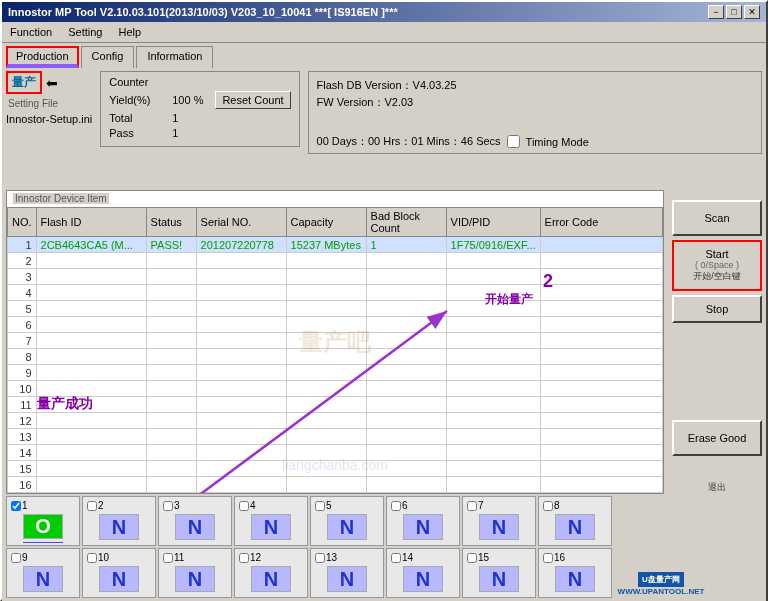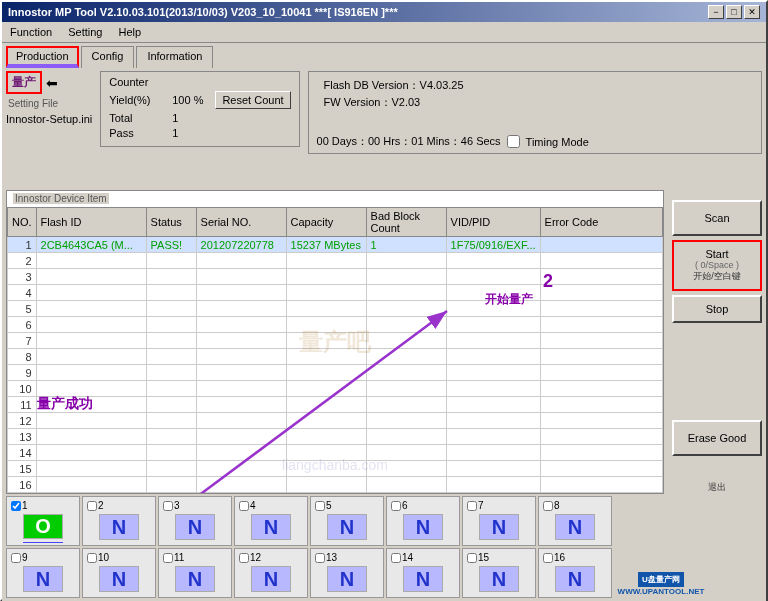--- a/index.html
+++ b/index.html
@@ -107,21 +107,21 @@
       padding: 2px 6px;
       cursor: pointer;
       font-size: 11px;
       margin-left: 4px;
     }
     .program-version-box {
       border: 1px solid #888;
       padding: 4px 8px;
       flex: 1;
     }
-    .pv-row { font-size: 11px; margin: 2px 7px; }
+    .pv-row { font-size: 11px; margin: 2px 0; }
     .timing-row {
       display: flex;
       align-items: center;
       gap: 6px;
       margin-top: 2px;
       font-size: 11px;
     }
     .device-table {
       width: 100%;
       border-collapse: collapse;
@@ -290,21 +290,21 @@
     <div class="tab active tab-production" style="font-size:11px;padding:2px 8px;">Production</div>
     <div class="tab">Config</div>
     <div class="tab">Information</div>
   </div>
 
   <div class="content-area">
 
     <div class="top-section">
       <div style="display:flex;flex-direction:column;align-items:flex-start;gap:4px;min-width:80px;">
         <div style="display:flex;align-items:center;gap:4px;">
-          <div style="background:#d4d0c8;border:2px solid red;padding:1px 4px;font-size:12px;font-weight:bold;color:#701a75;">
+          <div style="background:#d4d0c8;border:2px solid red;padding:1px 4px;font-size:12px;font-weight:bold;color:#0369a1;">
             <span>量产</span>
           </div>
           <div style="font-size:14px;">⬅</div>
         </div>
         <div style="font-size:10px;color:#555;padding-left:2px;">
           <span>Setting File</span>
         </div>
         <div style="font-size:11px;">Innostor-Setup.ini</div>
       </div>
 

